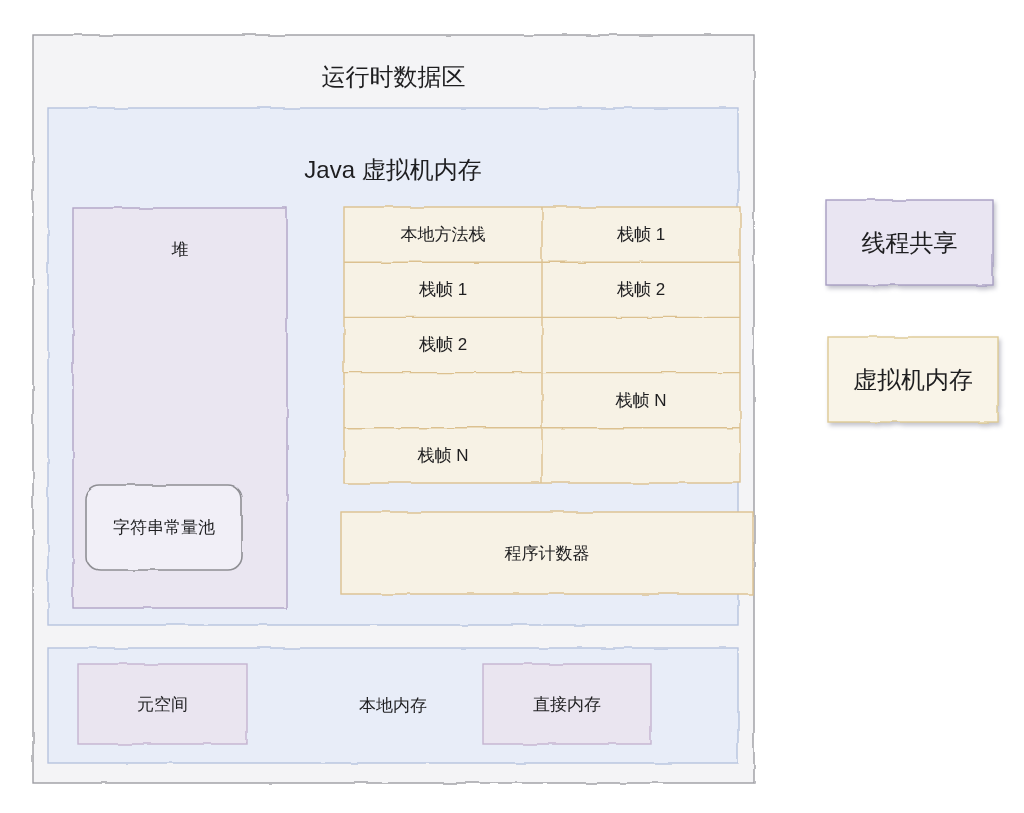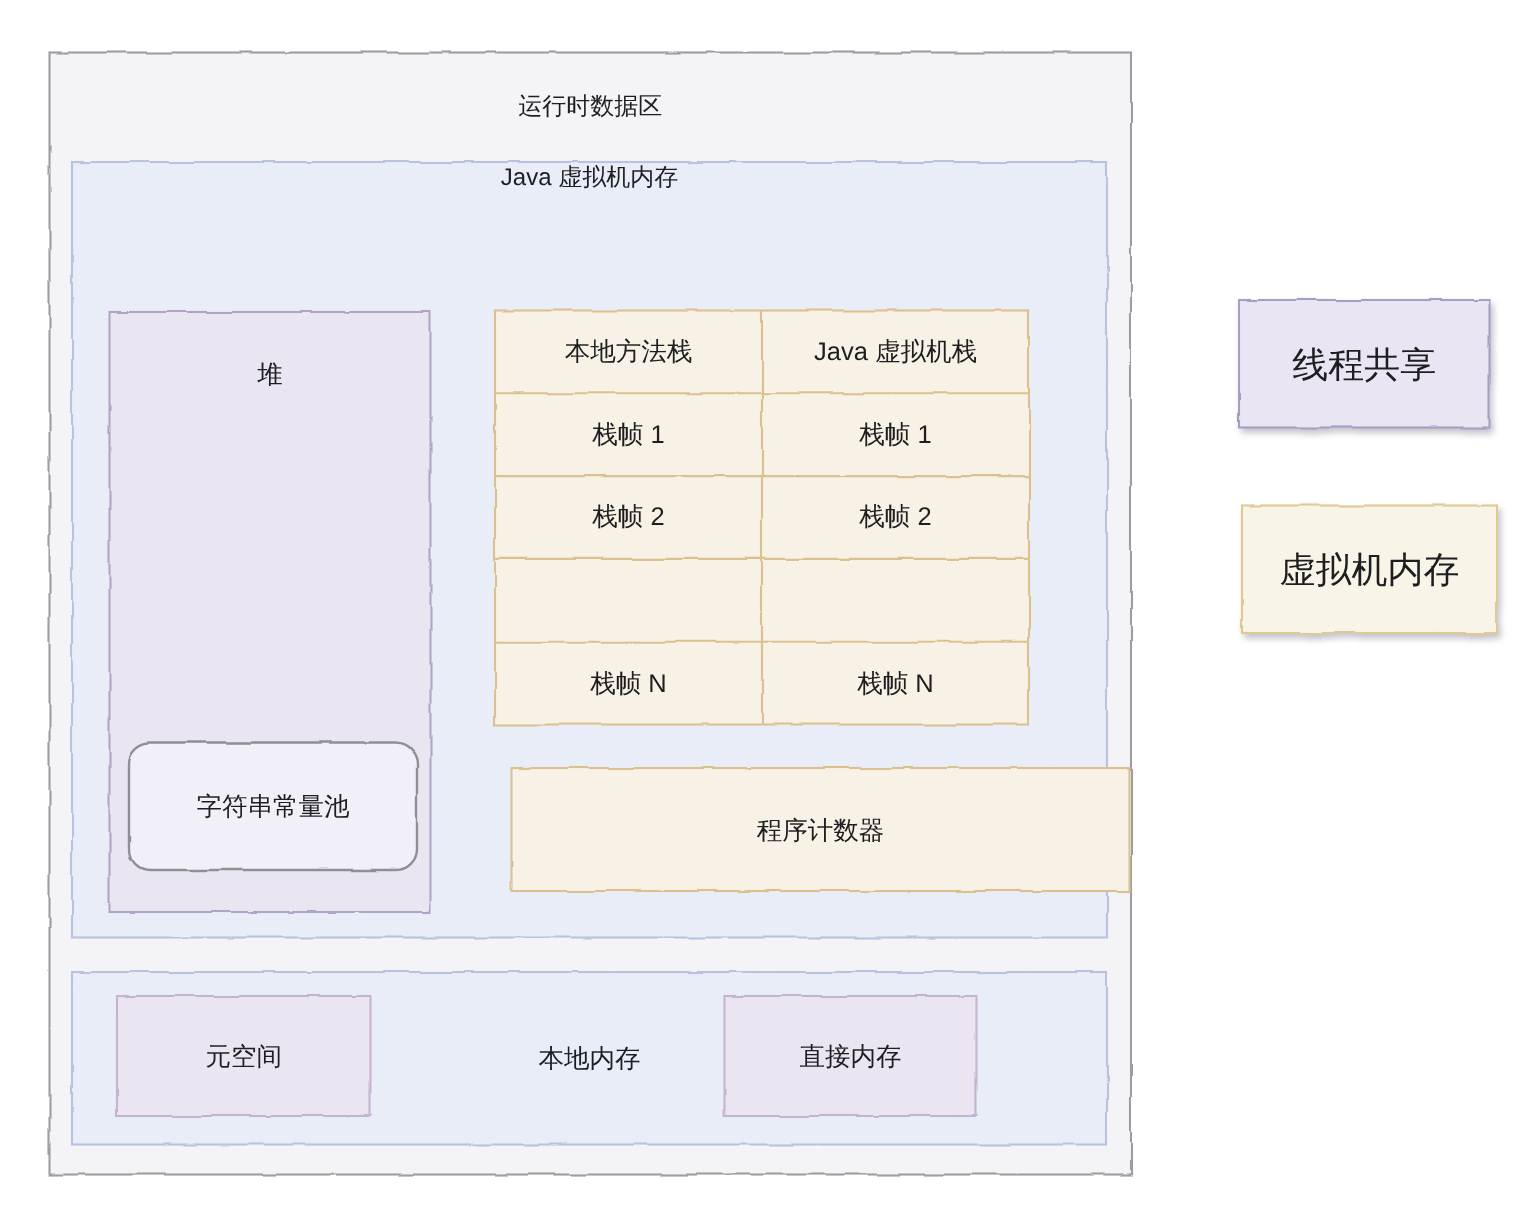--- a/index.html
+++ b/index.html
@@ -20,45 +20,45 @@
     font-family:"Liberation Sans","DejaVu Sans",sans-serif;overflow:hidden;
   }
   .box{position:absolute}
   svg.edge{position:absolute;left:0;top:0;width:100%;height:100%;overflow:visible;pointer-events:none}
   svg.edge rect,svg.edge line{fill:none;stroke-width:1.4px}
 
   
   .outer{left:33px;top:35px;width:721px;height:748px}
   .jvm{left:15px;top:73px;width:690px;height:517px}
   .heap{left:25px;top:100px;width:214px;height:400px}
-  .pool{left:13px;top:287px;width:192px;height:85px}
-  .stack-table{left:282px;top:99px;width:356px;height:276px}
+  .pool{left:13px;top:277px;width:156px;height:85px}
+  .stack-table{left:296px;top:99px;width:396px;height:276px}
   .pc{left:293px;top:404px;width:412px;height:82px}
   .native{left:15px;top:613px;width:690px;height:115px}
   .metaspace{left:30px;top:16px;width:169px;height:80px}
   .direct{left:435px;top:16px;width:168px;height:80px}
   .legend-shared{left:826px;top:200px;width:167px;height:85px}
   .legend-private{left:828px;top:337px;width:170px;height:85px}
 
   
   .outer>.edge rect{fill:var(--outer-fill);stroke:var(--outer-border)}
   .jvm>.edge rect,.native>.edge rect{fill:var(--blue-fill);stroke:var(--blue-border)}
   .heap>.edge rect{fill:var(--heap-fill);stroke:var(--heap-border)}
   .pool>.edge rect{fill:var(--pool-fill);stroke:var(--pool-border);stroke-width:1.6px}
   .stack-table .edge rect,.pc>.edge rect{fill:var(--cream-fill);stroke:var(--cream-border)}
   .stack-table .edge line{stroke:var(--cream-border)}
   .metaspace>.edge rect,.direct>.edge rect{fill:var(--purple-fill);stroke:var(--purple-border)}
   .legend-shared>.edge rect{fill:var(--legend-purple-fill);stroke:var(--legend-purple-border)}
   .legend-private>.edge rect{fill:var(--legend-cream-fill);stroke:var(--legend-cream-border)}
   .legend>.edge{filter:drop-shadow(2.5px 3.5px 2px rgba(125,125,145,.45))}
 
   
-  .t-center{position:relative;text-align:center;font-size:16px}
+  .t-center{position:relative;text-align:center;font-size:24px}
   .outer>.t-center{padding-top:26px}
-  .jvm>.t-center{}
+  .jvm>.t-center{padding-top:46px}
   .heap>.t-center{padding-top:30px;font-size:17px}
   .flex-center{position:absolute;inset:0;display:flex;align-items:center;justify-content:center;font-size:17px}
   .legend .flex-center{font-size:24px}
 
   
   .grid{position:absolute;inset:0;display:grid;grid-template-columns:1fr 1fr;grid-template-rows:repeat(5,1fr)}
   .cell{display:flex;align-items:center;justify-content:center;font-size:17px}
 </style>
 </head>
 <body>
@@ -104,21 +104,20 @@
           <rect width="100%" height="100%"></rect>
           <line x1="50%" y1="0" x2="50%" y2="100%"></line>
           <line x1="0" y1="20%" x2="100%" y2="20%"></line>
           <line x1="0" y1="40%" x2="100%" y2="40%"></line>
           <line x1="0" y1="60%" x2="100%" y2="60%"></line>
           <line x1="0" y1="80%" x2="100%" y2="80%"></line>
         </g>
       </svg>
       <div class="grid">
         <div class="cell">本地方法栈</div>
-        <div class="cell">Java 虚拟机栈</div>
         <div class="cell">栈帧 1</div>
         <div class="cell">栈帧 1</div>
         <div class="cell">栈帧 2</div>
         <div class="cell">栈帧 2</div>
         <div class="cell"></div>
         <div class="cell"></div>
         <div class="cell">栈帧 N</div>
         <div class="cell">栈帧 N</div>
       </div>
     </div>

